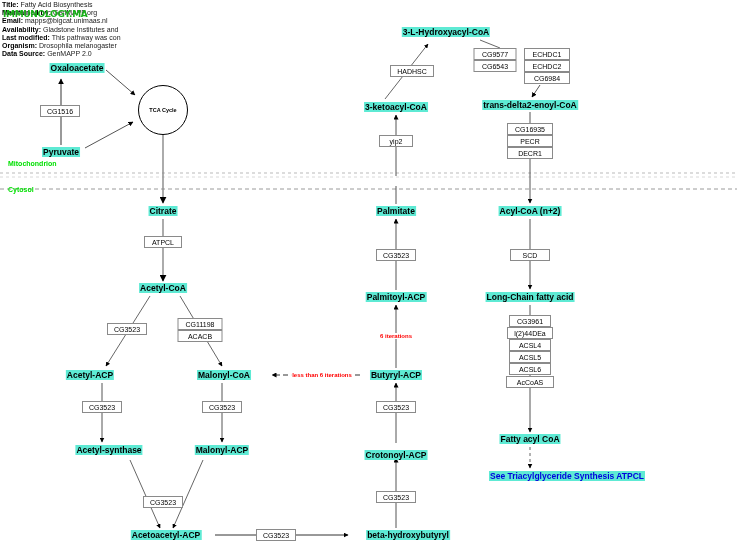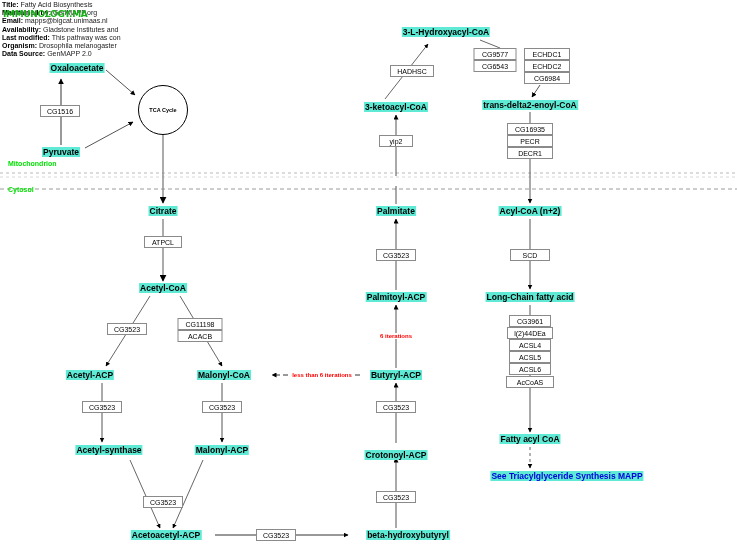--- a/index.html
+++ b/index.html
@@ -214,18 +214,18 @@
     <div class="node" style="left: 396px; top: 455px;">Crotonoyl-ACP</div>
     <div class="node" style="left: 396px; top: 375px;">Butyryl-ACP</div>
     <div class="node" style="left: 396px; top: 297px;">Palmitoyl-ACP</div>
     <div class="node" style="left: 396px; top: 211px;">Palmitate</div>
     <div class="node" style="left: 396px; top: 107px;">3-ketoacyl-CoA</div>
     <div class="node" style="left: 446px; top: 32px;">3-L-Hydroxyacyl-CoA</div>
     <div class="node" style="left: 530px; top: 105px; text-align: right;">trans-delta2-enoyl-CoA</div>
     <div class="node" style="left: 530px; top: 211px; text-align: center;">Acyl-CoA (n+2)</div>
     <div class="node" style="left: 530px; top: 297px;">Long-Chain fatty acid</div>
     <div class="node" style="left: 530px; top: 439px;">Fatty acyl CoA</div>
-    <div class="node link" style="left: 567px; top: 476px;">See Triacylglyceride Synthesis MAPP</div>
+    <div class="node link" style="left: 567px; top: 476px;">See Triacylglyceride Synthesis ATPCL</div>
   </div>
 <div id="layer-annots">
     <div class="annot" style="left: 396px; top: 336px;">6 iterations</div>
     <div class="annot" style="left: 322px; top: 375px;">less than 6 iterations</div>
   </div>
 
 </body></html>

